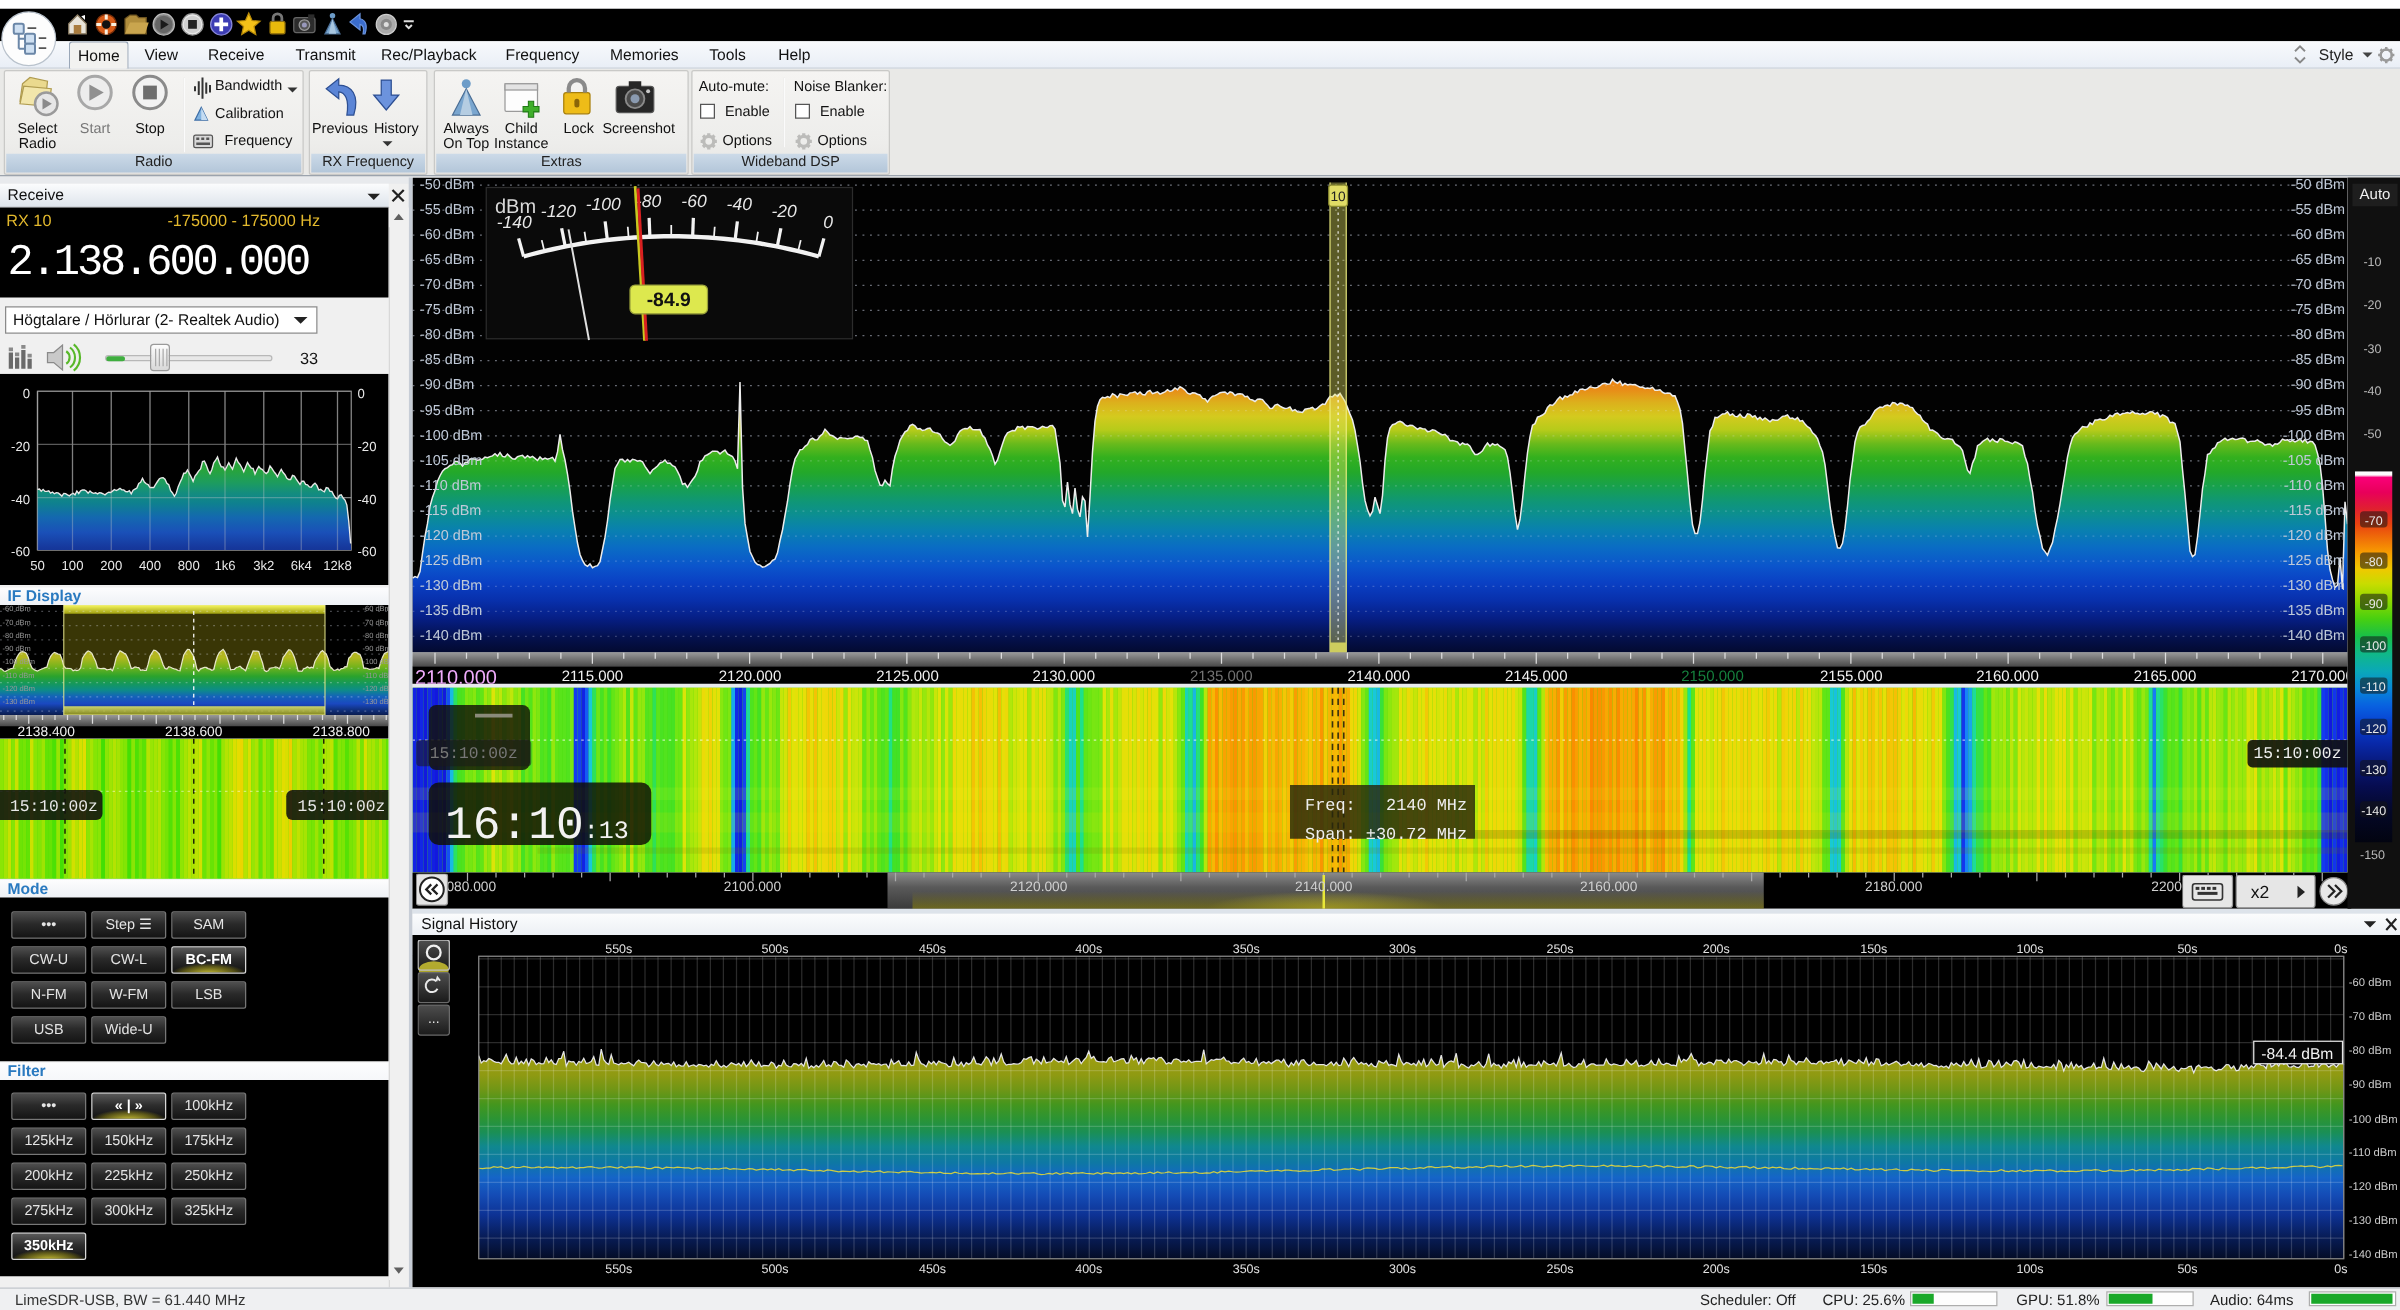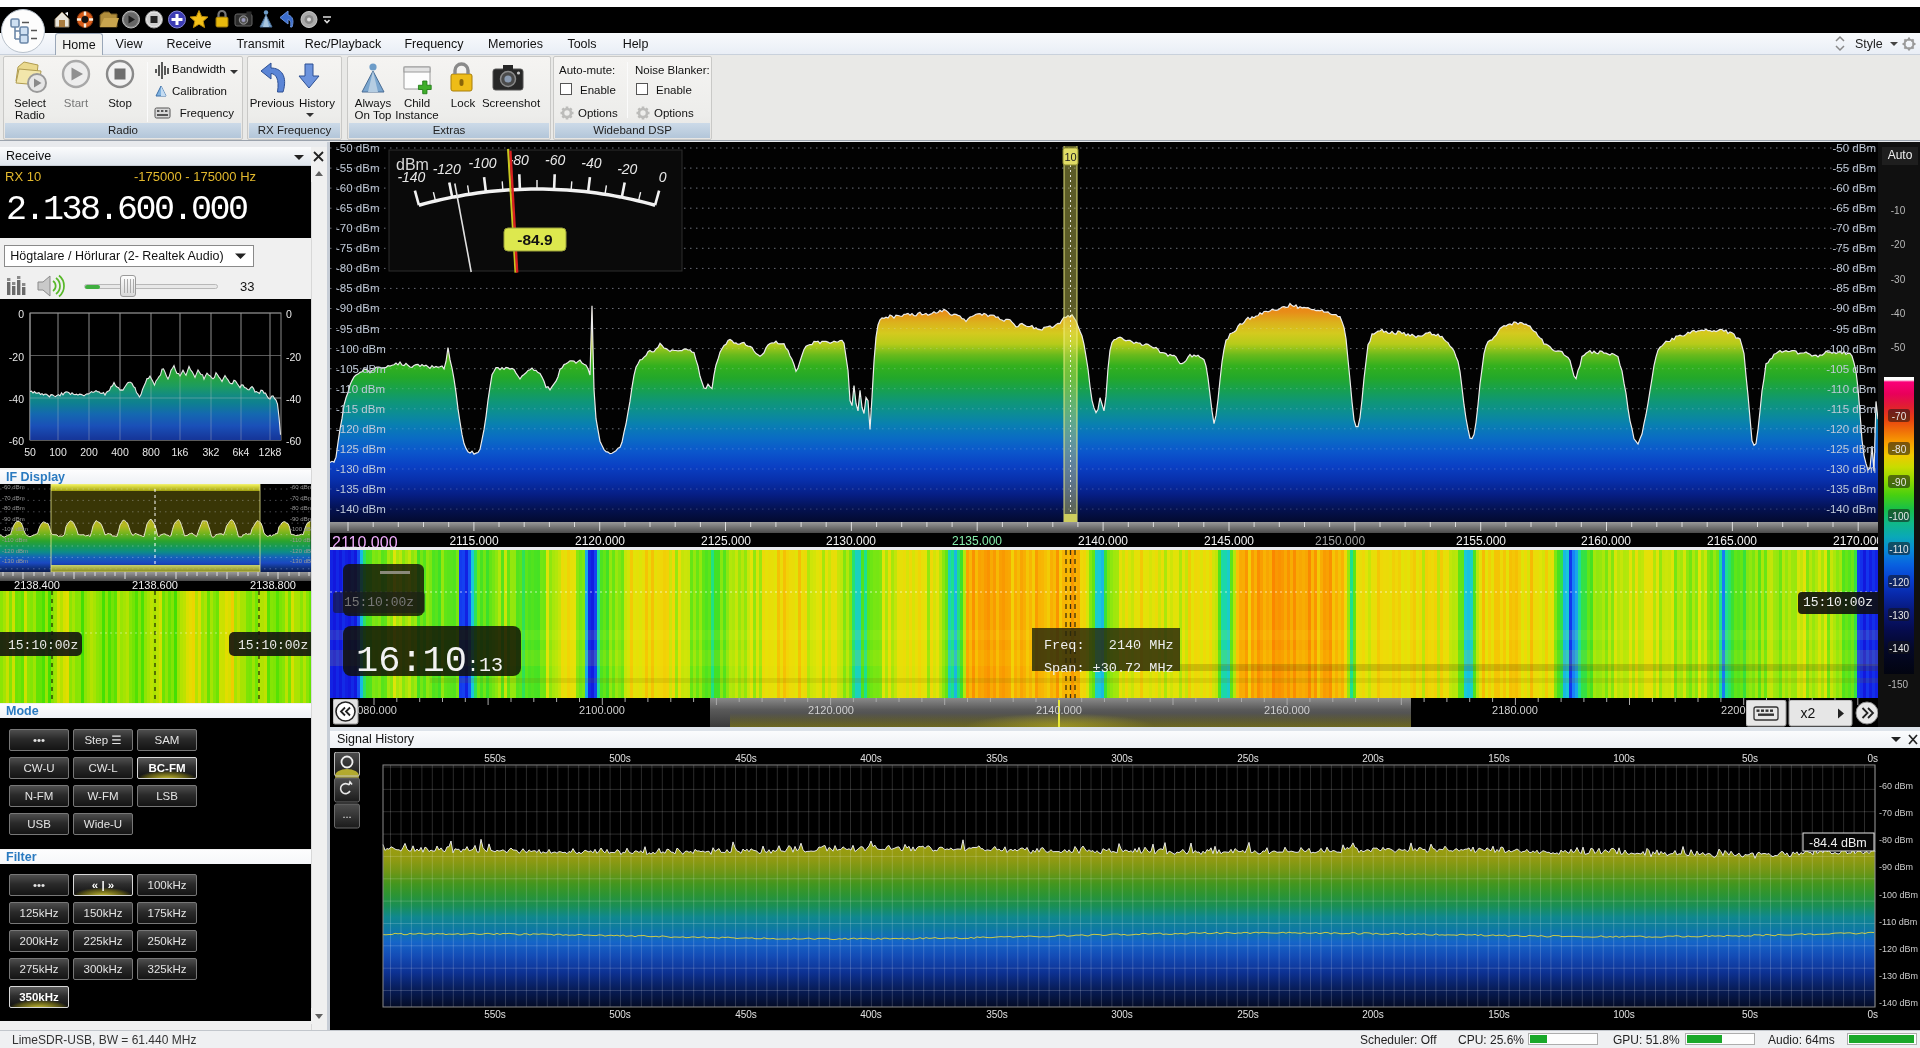--- a/index.html
+++ b/index.html
@@ -787,24 +787,24 @@
     <line x1="1477.9" y1="0" x2="1477.9" y2="5" stroke="#ddd" stroke-width="1"></line>
     <line x1="1503.0" y1="0" x2="1503.0" y2="5" stroke="#ddd" stroke-width="1"></line>
     <line x1="1528.2" y1="0" x2="1528.2" y2="9" stroke="#ddd" stroke-width="1"></line>
   </svg>
 <div class="black" style="left:330px;top:533px;width:1548px;height:14px;overflow:hidden">
     <div class="abs" style="left:2px;top:1px;font-size:16px;color:#f0abfc">2110.000</div>
     <div class="abs" style="left:144px;top:1px;width:80px;margin-left:-40px;text-align:center;font-size:12px;color:#f2f2f2">2115.000</div>
     <div class="abs" style="left:270px;top:1px;width:80px;margin-left:-40px;text-align:center;font-size:12px;color:#f2f2f2">2120.000</div>
     <div class="abs" style="left:396px;top:1px;width:80px;margin-left:-40px;text-align:center;font-size:12px;color:#f2f2f2">2125.000</div>
     <div class="abs" style="left:521px;top:1px;width:80px;margin-left:-40px;text-align:center;font-size:12px;color:#f2f2f2">2130.000</div>
-    <div class="abs" style="left:647px;top:1px;width:80px;margin-left:-40px;text-align:center;font-size:12px;color:#86efac">2135.000</div>
+    <div class="abs" style="left:647px;top:1px;width:80px;margin-left:-40px;text-align:center;font-size:12px;color:#737373">2135.000</div>
     <div class="abs" style="left:773px;top:1px;width:80px;margin-left:-40px;text-align:center;font-size:12px;color:#f2f2f2">2140.000</div>
     <div class="abs" style="left:899px;top:1px;width:80px;margin-left:-40px;text-align:center;font-size:12px;color:#f2f2f2">2145.000</div>
-    <div class="abs" style="left:1025px;top:1px;width:80px;margin-left:-40px;text-align:left;font-size:12px;color:#a3a3a3">2150.000</div>
+    <div class="abs" style="left:1025px;top:1px;width:80px;margin-left:-40px;text-align:right;font-size:12px;color:#15803d">2150.000</div>
     <div class="abs" style="left:1151px;top:1px;width:80px;margin-left:-40px;text-align:center;font-size:12px;color:#f2f2f2">2155.000</div>
     <div class="abs" style="left:1276px;top:1px;width:80px;margin-left:-40px;text-align:center;font-size:12px;color:#f2f2f2">2160.000</div>
     <div class="abs" style="left:1402px;top:1px;width:80px;margin-left:-40px;text-align:center;font-size:12px;color:#f2f2f2">2165.000</div>
     <div class="abs" style="left:1528px;top:1px;width:80px;margin-left:-40px;text-align:center;font-size:12px;color:#f2f2f2">2170.000</div>
   </div>
 <svg class="abs" style="left:330px;top:550px" width="1548" height="148" viewBox="0 0 1548 148">
     <rect width="1548" height="148" fill="#46dc08"></rect>
     <rect x="0" y="0" width="3" height="148" fill="#1223e3"></rect>
     <rect x="3" y="0" width="3" height="148" fill="#1218de"></rect>
     <rect x="6" y="0" width="3" height="148" fill="#1227e5"></rect>

